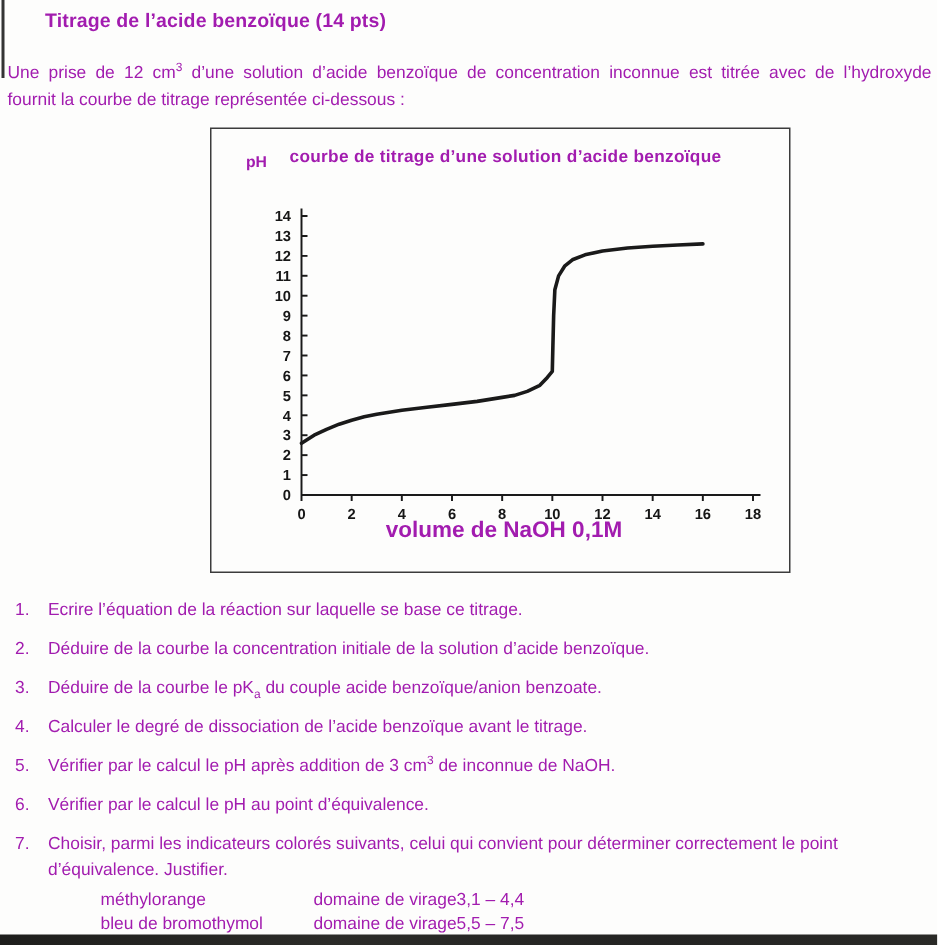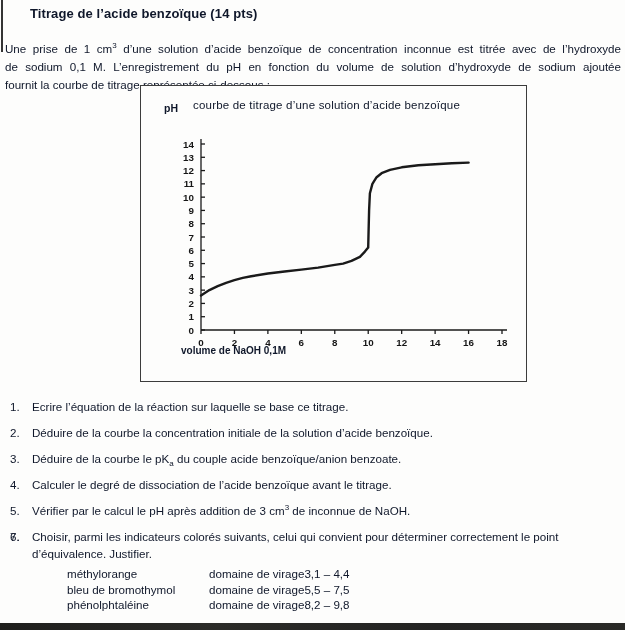--- a/index.html
+++ b/index.html
@@ -2,21 +2,21 @@
 <html><head>
 <meta charset="utf-8">
 <style>
   * { margin:0; padding:0; box-sizing:border-box; }
   html,body { background:#ffffff; }
   .page {
     position:relative;
     width:625px; height:630px;
     background:#fdfdfc;
     font-family:"Liberation Sans", sans-serif;
-    color:#0f172a;
+    color:#a21caf;
     overflow:hidden;
   }
   .doc-title {
     position:absolute; left:30px; top:6px;
     font-size:13px; font-weight:bold; letter-spacing:.1px;
   }
   .intro {
     position:absolute; left:5px; top:40px; width:616px;
     font-size:11.6px; line-height:18px;
   }
@@ -30,25 +30,25 @@
     width:387px; height:297px;
     border:1px solid #3c3c3c;
     background:#fdfdfc;
   }
   .chart-ph-label {
     position:absolute; left:23px; top:16px;
     font-size:10.5px; font-weight:bold;
   }
   .chart-title {
     position:absolute; left:52px; top:13px;
-    font-size:11.5px; font-weight:normal; letter-spacing:.2px;text-align:center;
+    font-size:11.5px; font-weight:bold; letter-spacing:.2px;text-align:center;
   }
   .chart-xlabel {
     position:absolute; left:40px; top:259px; width:310px;
-    font-size:10px; font-weight:bold;
+    text-align:center; font-size:15px; font-weight:bold;
   }
   .chart-svg { position:absolute; left:0; top:0; }
   .chart-svg .ax { stroke:#1a1a1a; stroke-width:1.3; }
   .chart-svg .tick {
     font-family:"Liberation Sans", sans-serif;
     font-size:9.8px; font-weight:bold; fill:#161616;
   }
 
   .question-list {
     position:absolute; left:10px; top:399px; width:606px;
@@ -71,22 +71,21 @@
   }
 </style>
 </head>
 <body>
 
 <div class="page">
 
   <div class="doc-title">Titrage de l’acide benzoïque (14 pts)</div>
 
   <div class="intro">
-    <div class="jline"><span>Une prise de 1 cm</span><sup class="s3">3</sup><span> d’une solution d’acide benzoïque de concentration inconnue est titrée avec de l’hydroxyde</span></div>
-    <div class="jline">de sodium 0,1 M. L’enregistrement du pH en fonction du volume de solution d’hydroxyde de sodium ajoutée</div>
+    <div class="jline"><span>Une prise de 12 cm</span><sup class="s3">3</sup><span> d’une solution d’acide benzoïque de concentration inconnue est titrée avec de l’hydroxyde</span></div>
     <div class="lline">fournit la courbe de titrage représentée ci-dessous :</div>
   </div>
 
   <div class="chart-box">
     <svg class="chart-svg" width="385" height="295" viewBox="0 0 385 295">
         <line x1="60" y1="53" x2="60" y2="244" class="ax"></line>
         <line x1="60" y1="244" x2="366" y2="244" class="ax"></line>
         <line x1="60" y1="244" x2="64" y2="244" class="ax"></line>
         <text x="53" y="247.5" text-anchor="end" class="tick">0</text>
         <line x1="60" y1="230.71428571428572" x2="64" y2="230.71428571428572" class="ax"></line>
@@ -143,21 +142,21 @@
     <span class="chart-title">courbe de titrage d’une solution d’acide benzoïque</span>
     <span class="chart-xlabel">volume de NaOH 0,1M</span>
   </div>
 
   <ol class="question-list">
     <li><span class="q-num">1.</span><span>Ecrire l’équation de la réaction sur laquelle se base ce titrage.</span></li>
     <li><span class="q-num">2.</span><span>Déduire de la courbe la concentration initiale de la solution d’acide benzoïque.</span></li>
     <li><span class="q-num">3.</span><span><span>Déduire de la courbe le pK</span><sub class="sa">a</sub><span> du couple acide benzoïque/anion benzoate.</span></span></li>
     <li><span class="q-num">4.</span><span>Calculer le degré de dissociation de l’acide benzoïque avant le titrage.</span></li>
     <li><span class="q-num">5.</span><span><span>Vérifier par le calcul le pH après addition de 3 cm</span><sup class="s3">3</sup><span> de inconnue de NaOH.</span></span></li>
-    <li><span class="q-num">6.</span></li>
+    <li><span class="q-num">6.</span><span>Vérifier par le calcul le pH  au point d’équivalence.</span></li>
     <li><span class="q-num">7.</span><span>Choisir, parmi les indicateurs colorés suivants, celui qui convient pour déterminer correctement le point d’équivalence. Justifier.</span>
       <div class="indicator-table">
         <div class="indicator-row">
             <span class="indicator-name">méthylorange</span>
             <span class="indicator-range-label">domaine de virage</span>
             <span>3,1 – 4,4</span>
           </div>
         <div class="indicator-row">
             <span class="indicator-name">bleu de bromothymol</span>
             <span class="indicator-range-label">domaine de virage</span>

